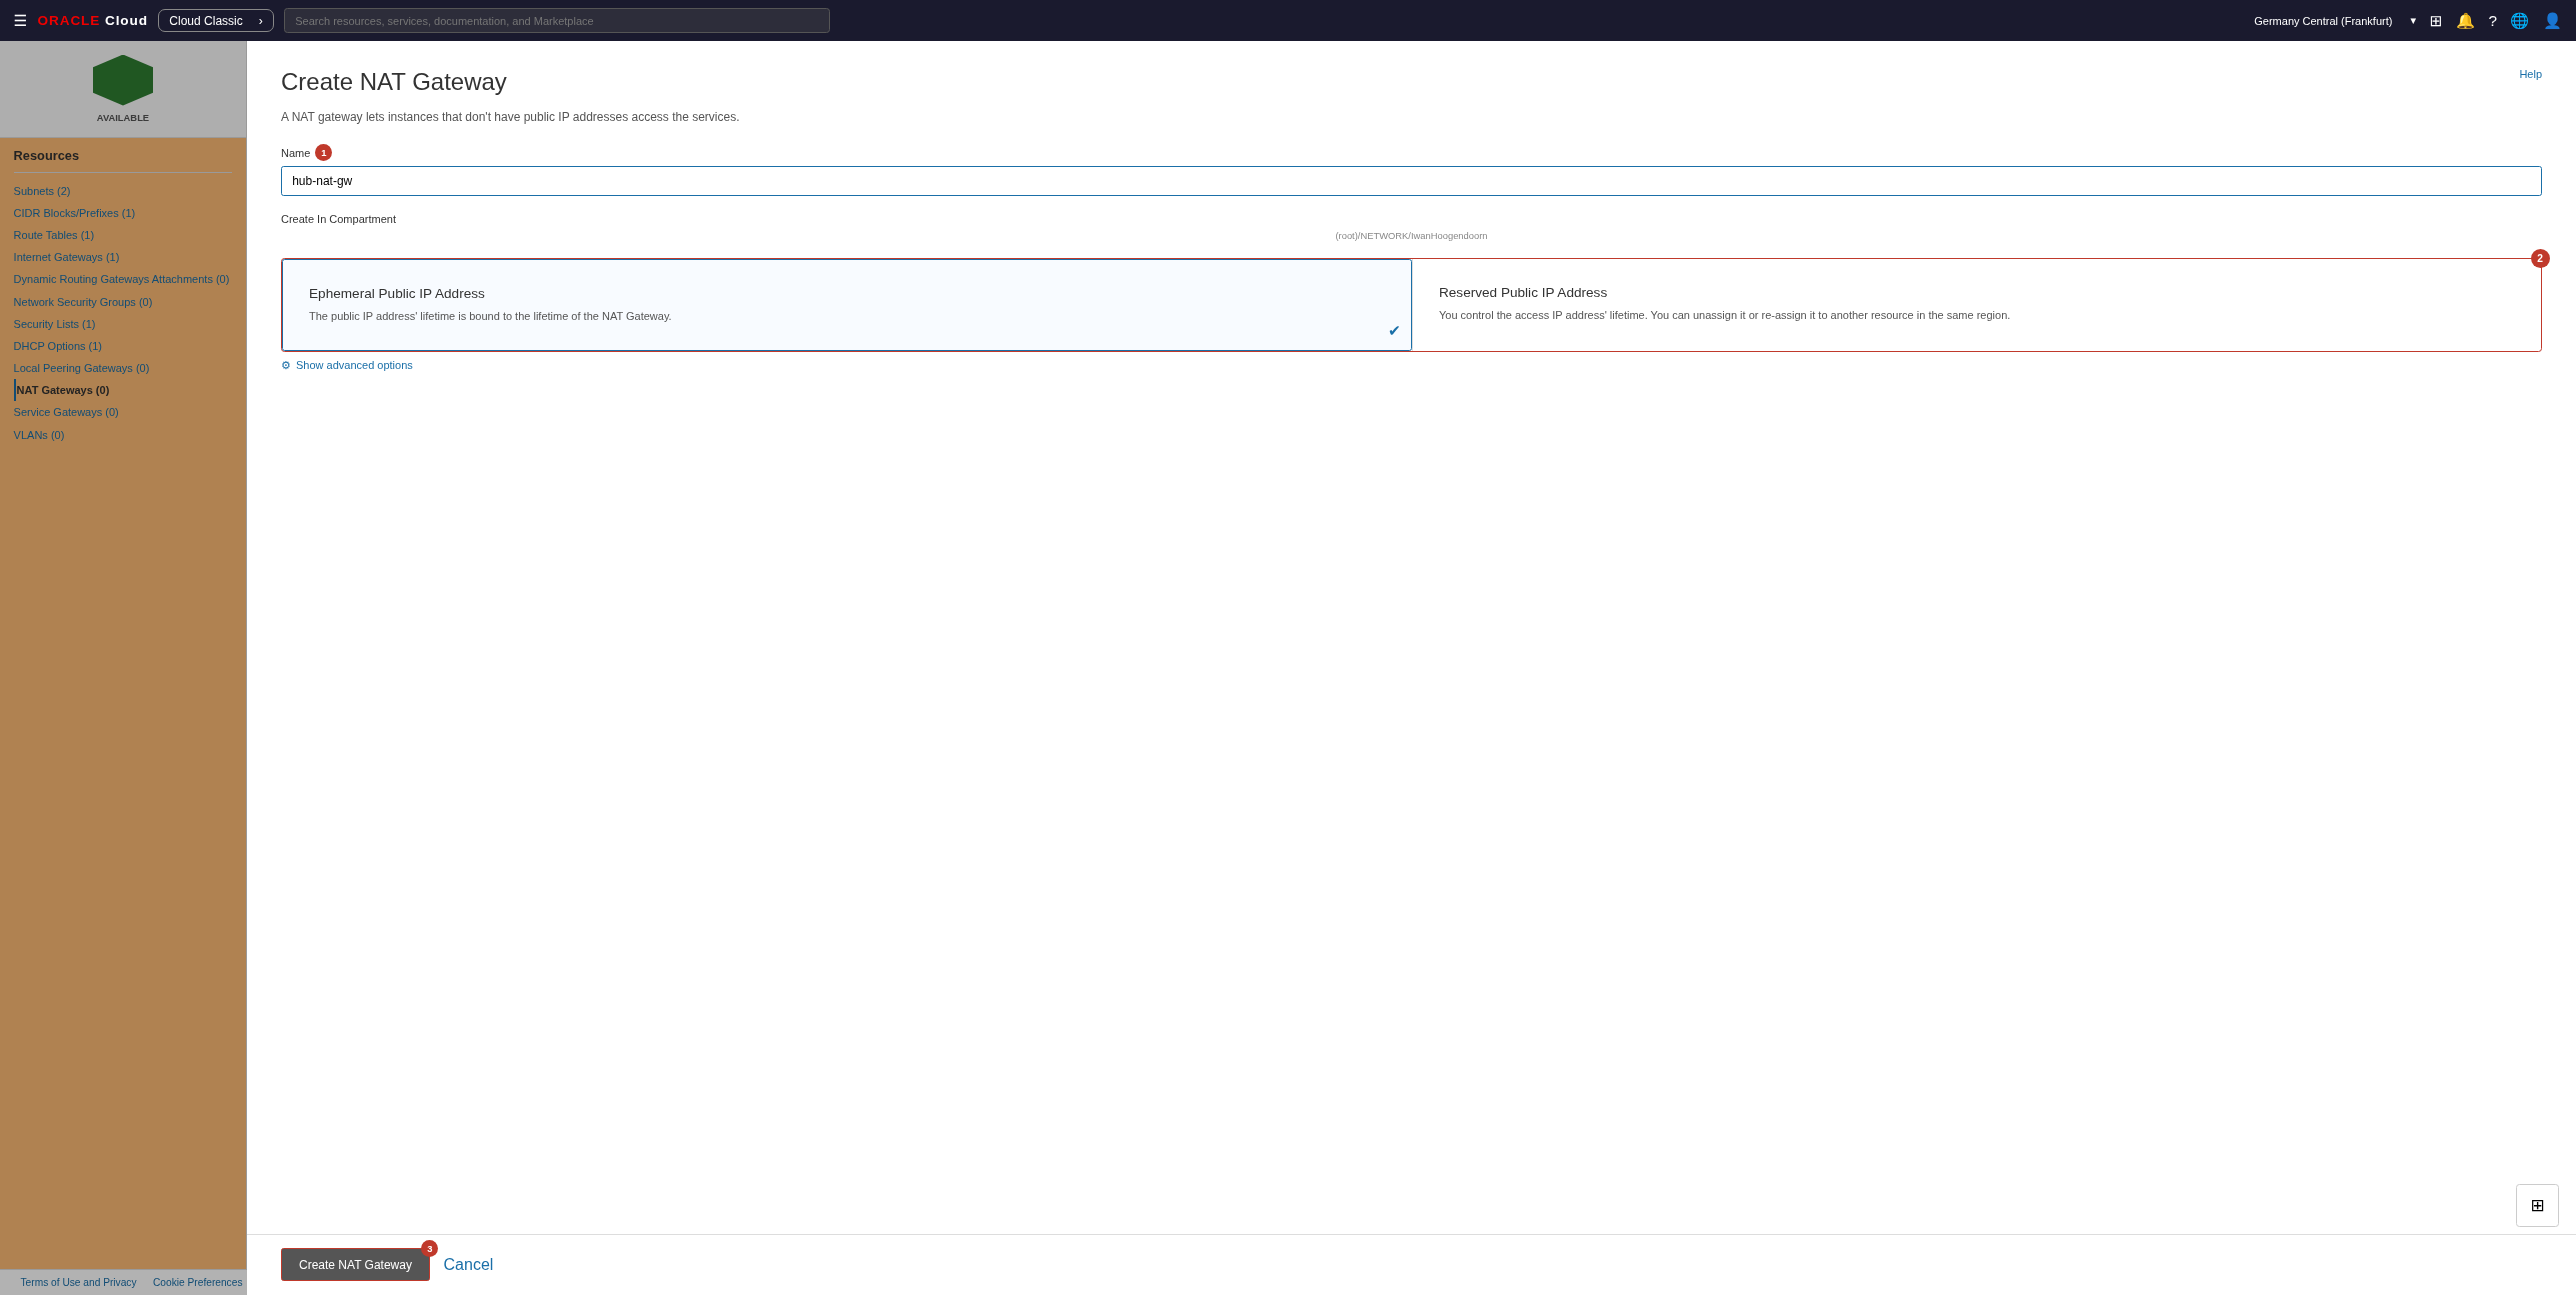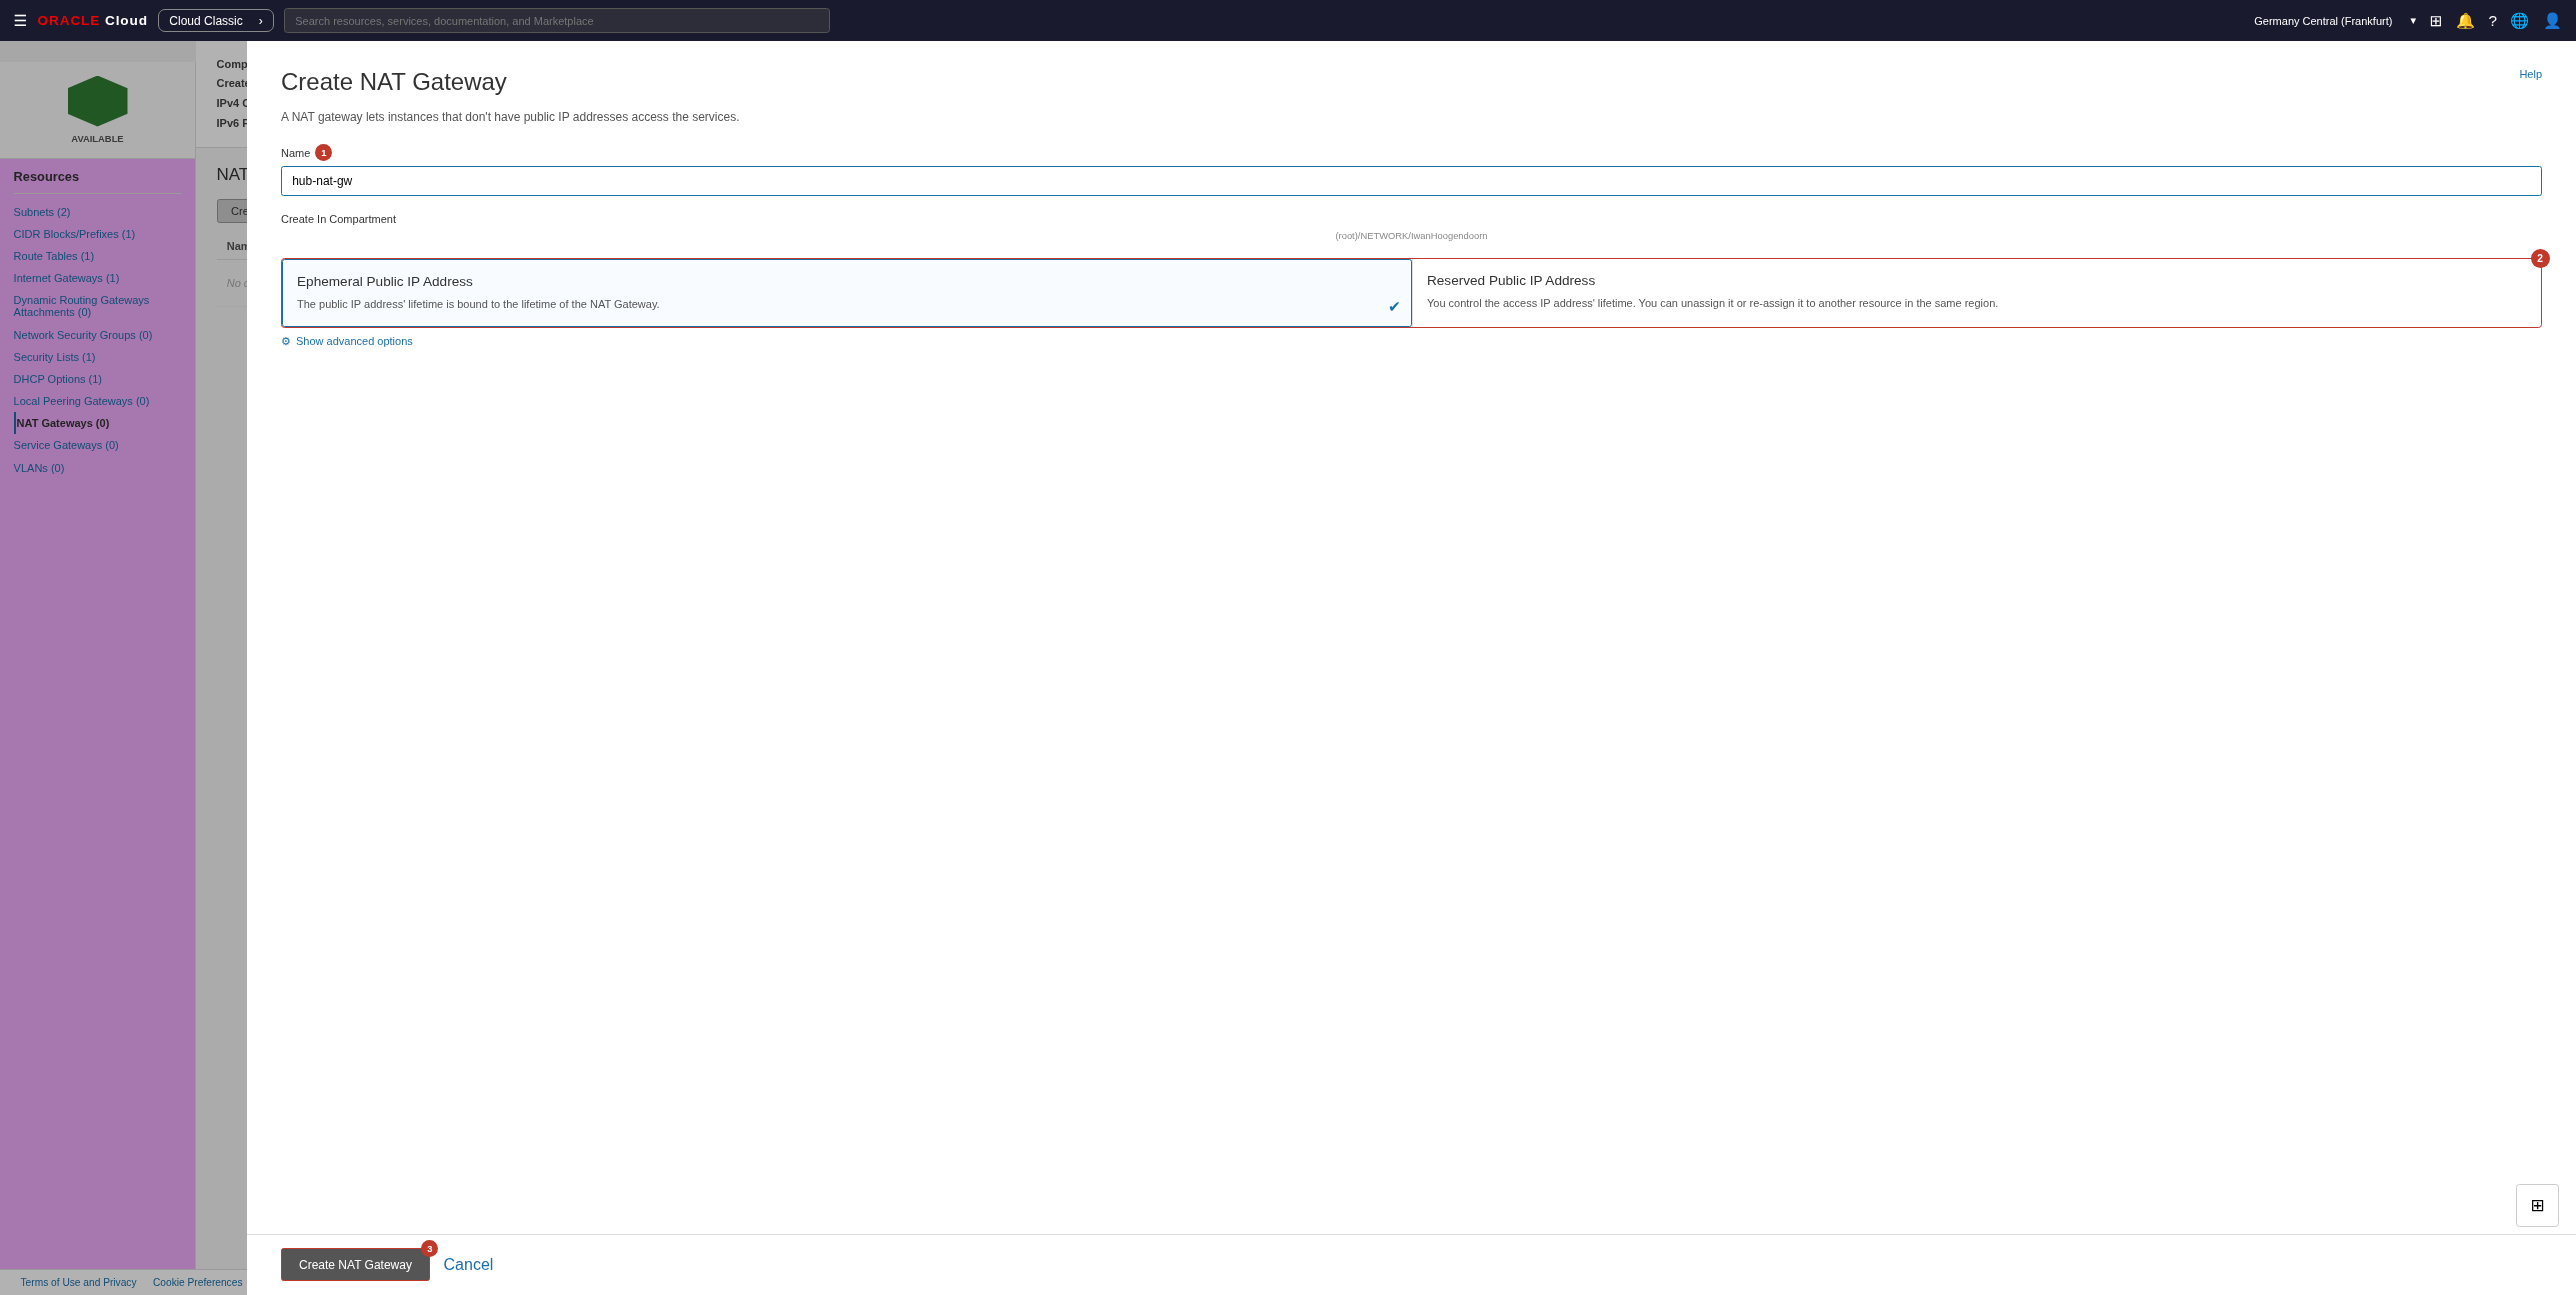--- a/index.html
+++ b/index.html
@@ -54,26 +54,25 @@
 
     
     .main-layout {
       margin-top: 41px;
       display: flex;
       height: calc(100vh - 41px);
     }
 
     
     .sidebar {
-      width: 196px;
-      background: #f0abfc;
+      width: 247px;
+      background: #fdba74;
       border-right: 0.9px solid #ddd;
       overflow-y: auto;
       flex-shrink: 0;
-      margin-top: 21px;
     }
 
     
     .content-area {
       flex: 1;
       background: #f5f5f5;
       overflow-y: auto;
       position: relative;
     }
 
@@ -260,21 +259,21 @@
       width: 19px;
       height: 19px;
       display: flex;
       align-items: center;
       justify-content: center;
       font-size: 10.2px;
       font-weight: bold;
     }
     .ip-option {
       flex: 1;
-      padding: 14px;
+      padding: 26px;
       cursor: pointer;
       position: relative;
     }
     .ip-option.selected {
       background: #f8fbff;
       border: 0.9px solid #1a6fa8;
       border-radius: 2.6px;
     }
     .ip-option-title {
       font-size: 13.6px;

